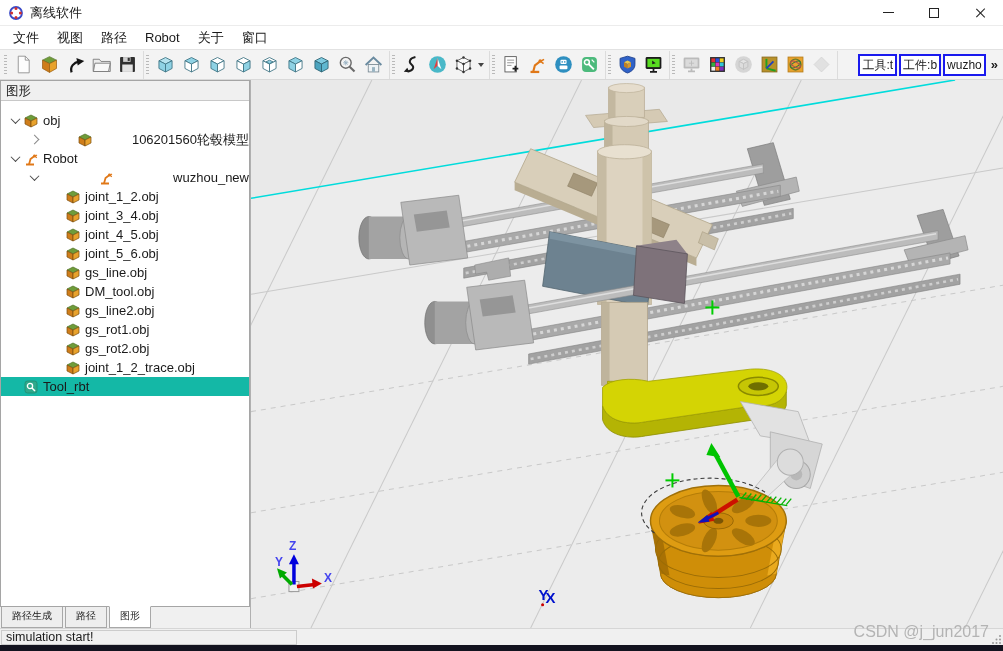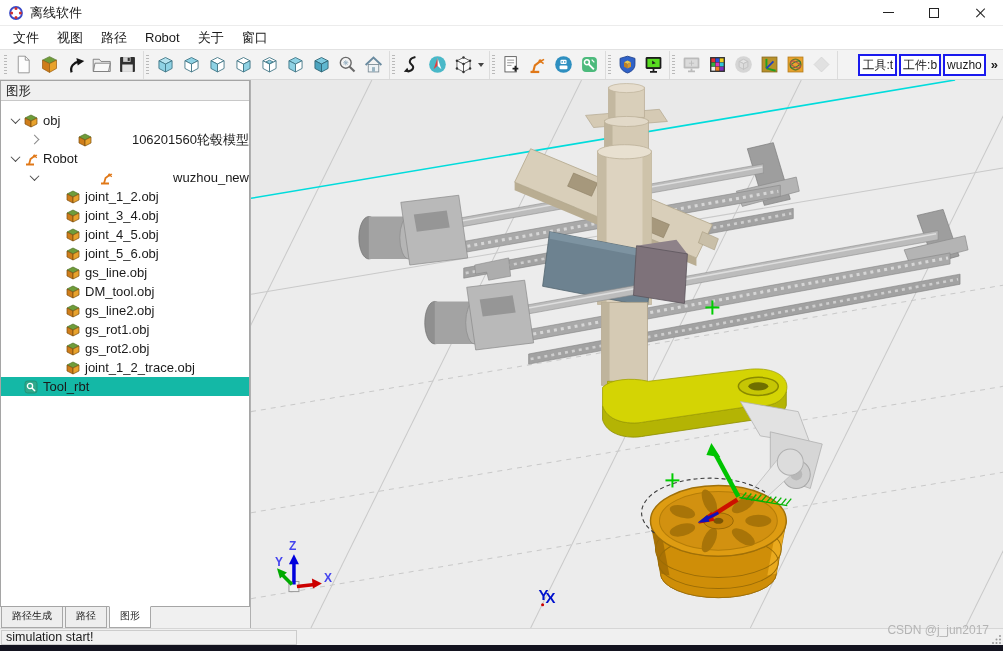--- a/index.html
+++ b/index.html
@@ -59,21 +59,21 @@
   .tab { padding:2px 10px 0 10px; font-size:10px; border:1px solid #a8a8a8; border-top:none; background:#eeeeee; color:#222; }
   .tab + .tab { margin-left:2px; }
   .tab.active { background:#ffffff; border-top:1px solid #ffffff; margin-top:-1px; }
 
   .viewport { flex:1; position:relative; background:#e9e9e9; border-left:1px solid #b0b0b0; }
   .viewport svg { display:block; width:100%; height:100%; }
 
   
   .statusbar { height:17px; background:#f0f0f0; border-top:1px solid #d6d6d6; display:flex; align-items:center; position:relative; font-size:12.5px; }
   .status-cell { width:296px; height:15px; border:1px solid #cccccc; margin-left:1px; padding:0 4px; line-height:13px; background:#f0f0f0; }
-  .watermark { position:absolute; right:14px; top:-6px; color:#b4b4b4; font-size:12px; }
+  .watermark { position:absolute; right:14px; top:-6px; color:#b4b4b4; font-size:16px; }
   .resize-grip { position:absolute; right:1px; bottom:1px; }
   .taskbar-strip { height:6px; background:#13131f; }
 </style>
 </head>
 <body>
 
 <div class="window">
 
   <div class="titlebar">
     <svg class="app-icon" viewBox="0 0 16 16">

